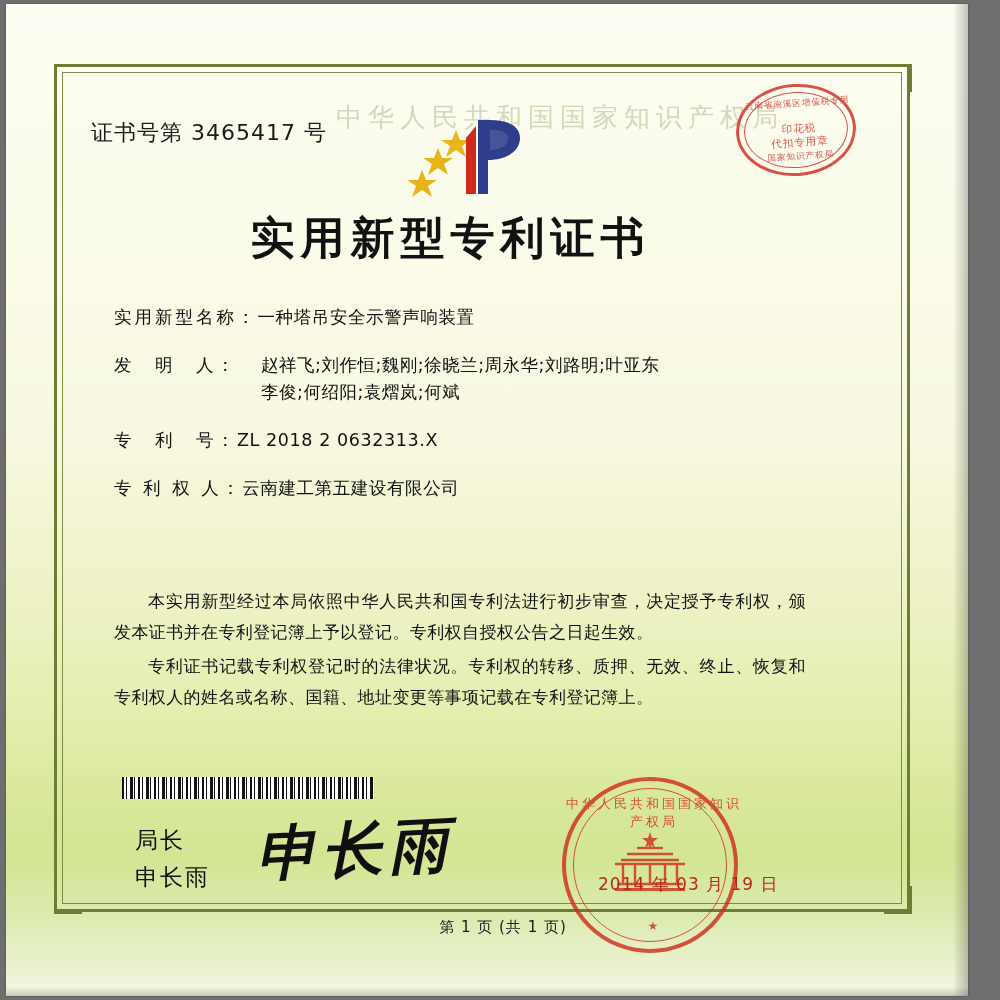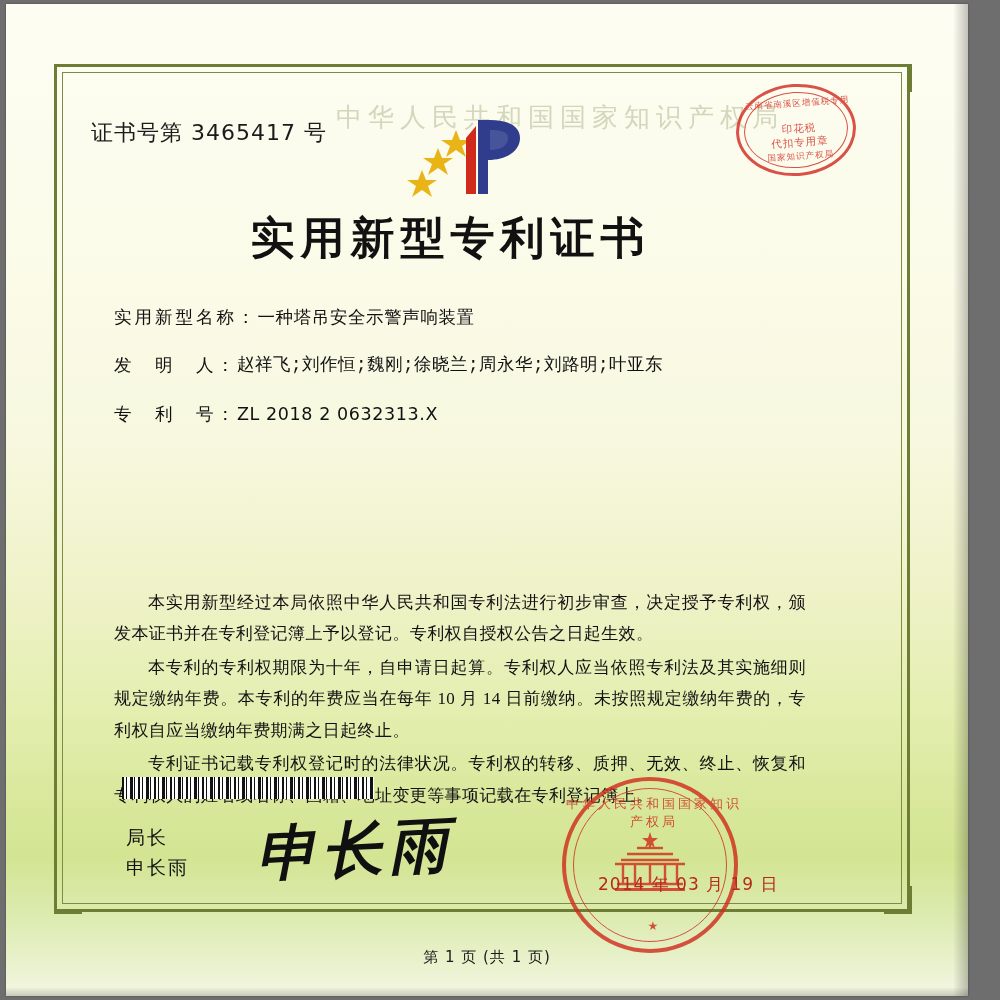--- a/index.html
+++ b/index.html
@@ -135,57 +135,57 @@
     color: #111;
     font-family: "DejaVu Sans", sans-serif;
   }
   .field {
     margin-bottom: 22px;
     line-height: 1.5;
     letter-spacing: 0.5px;
   }
   .field .lbl { letter-spacing: 3px; }
   .field .val { letter-spacing: 0.6px; margin-top: 28px; }
-  .inventor-row { display: flex; }
+  .inventor-row { display: flex; gap: 24px; }
   .inventor-row .lbl { white-space: nowrap; }
-  .inventor-lines .ln { white-space: nowrap; font-family: Liberation Mono, monospace; }
+  .inventor-lines .ln { white-space: nowrap; }
   .mono-num { font-family: "DejaVu Sans", sans-serif; letter-spacing: 1.2px; }
 
   .paras {
     position: absolute;
     left: 108px;
     top: 583px;
     width: 692px;
     font-size: 17px;
     line-height: 1.85;
     color: #111;
     text-align: justify;
-    font-family: Liberation Serif, serif;
+    font-family: Liberation Mono, monospace;
   }
   .paras p { margin: 0 0 2px 0; text-indent: 2em; letter-spacing: 0.4px; }
 
   
   .barcode {
     position: absolute;
     left: 116px;
     top: 773px;
     width: 252px;
     height: 22px;
     background: repeating-linear-gradient(90deg,
       #111 0px, #111 2px, #fff 2px, #fff 4px,
       #111 4px, #111 5px, #fff 5px, #fff 8px,
       #111 8px, #111 11px, #fff 11px, #fff 12px,
       #111 12px, #111 13px, #fff 13px, #fff 16px);
   }
 
   .signer {
     position: absolute;
-    left: 120px;
+    left: 129px;
     top: 818px;
-    font-size: 19px;
+    font-size: 23px;
     line-height: 1.6;
     color: #111;
     letter-spacing: 2px;
     font-family: "DejaVu Sans", sans-serif;
   }
   .handwriting {
     position: absolute;
     left: 250px;
     top: 806px;
     font-size: 60px;
@@ -276,29 +276,28 @@
     text-align: center;
     color: #d4342a;
     font-size: 10.5px;
     line-height: 1.35;
     letter-spacing: 1px;
     font-family: "DejaVu Sans", sans-serif;
   }
 
   .footer {
     position: absolute;
-    left: 0;
+    left: 16px;
     top: 914px;
     width: 962px;
     text-align: center;
     font-size: 15px;
     color: #1b1b1b;
     letter-spacing: 1px;
     font-family: "DejaVu Sans", sans-serif;
-    margin-top: 30px;
   }
 </style>
 </head>
 <body>
 
 <div id="page">
 
   <div class="sheet">
     <div class="sheet-right-edge"></div>
     <div class="sheet-bottom-edge"></div>
@@ -332,34 +331,37 @@
     <div class="fields">
 
       <div class="field">
         <span class="lbl">实用新型名称：</span><span class="val">一种塔吊安全示警声响装置</span>
       </div>
 
       <div class="field inventor-row">
         <span class="lbl">发　明　人：</span>
         <span class="inventor-lines">
           <div class="ln">赵祥飞;刘作恒;魏刚;徐晓兰;周永华;刘路明;叶亚东</div>
+          <div class="ln">李俊;何绍阳;袁熠岚;何斌</div>
         </span>
       </div>
 
       <div class="field">
         <span class="lbl">专　利　号：</span><span class="val mono-num">ZL 2018 2 0632313.X</span>
       </div>
 
 
+      <div class="field">
+        <span class="lbl">专 利 权 人：</span><span class="val">云南建工第五建设有限公司</span>
+      </div>
 
     </div>
 
     <div class="paras">
       <p>本实用新型经过本局依照中华人民共和国专利法进行初步审查，决定授予专利权，颁发本证书并在专利登记簿上予以登记。专利权自授权公告之日起生效。</p>
-      <p>本专利的专利权期限为十年，自申请日起算。专利权人应当依照专利法及其实施细则规定缴纳年费。本专利的年费应当在每年 10 月 14 日前缴纳。未按照规定缴纳年费的，专利权自应当缴纳年费期满之日起终止。</p>
       <p>专利证书记载专利权登记时的法律状况。专利权的转移、质押、无效、终止、恢复和专利权人的姓名或名称、国籍、地址变更等事项记载在专利登记簿上。</p>
     </div>
 
     <div class="barcode"></div>
 
     <div class="signer">
       <div>局长</div>
       <div>申长雨</div>
     </div>
 

